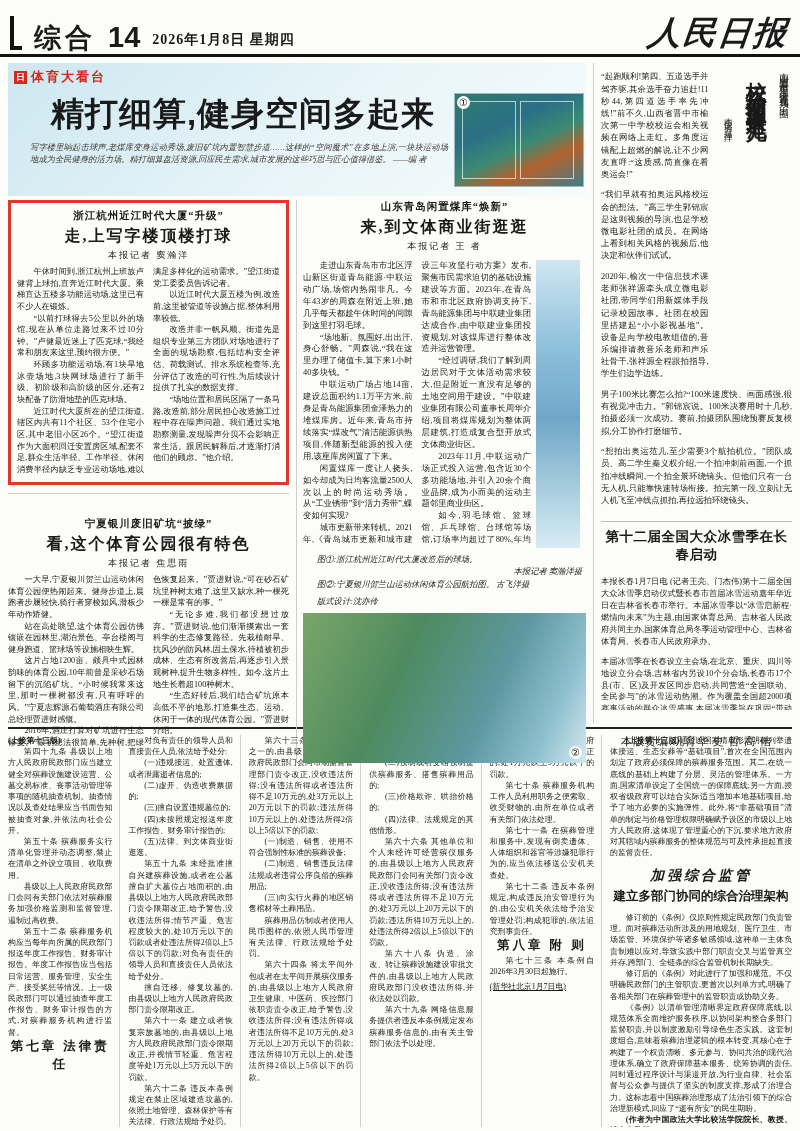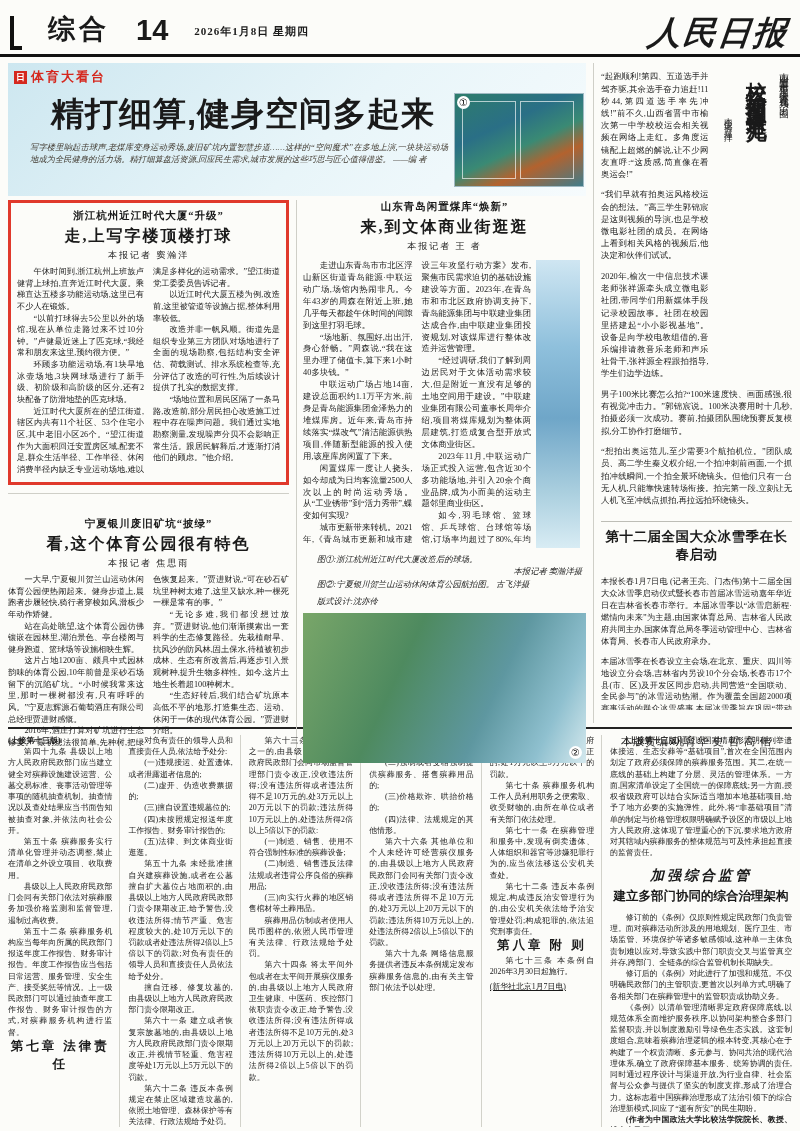--- a/index.html
+++ b/index.html
@@ -1,25 +1,25 @@
 <!DOCTYPE html>
 <html><head>
 <meta charset="utf-8">
 <style>
   html,body{margin:0;padding:0;background:#e9e9e6;}
   .page{width:800px;height:1131px;margin:0 auto;background:#fcfcf9;color:#1a1a1a;
         font-family:"Liberation Serif","DejaVu Serif",serif;overflow:hidden;position:relative;}
   
   .hdr{height:46px;display:flex;align-items:flex-end;justify-content:space-between;
        padding:6px 12px 2px 10px;border-bottom:3px solid #111;}
-  .hdr-left{display:flex;gap:26px;}
+  .hdr-left{display:flex;align-items:flex-end;gap:12px;}
   .bracket{width:8px;height:30px;border-left:4px solid #111;border-bottom:4px solid #111;margin-bottom:2px;}
   .sec-name{font-size:27px;font-weight:700;letter-spacing:4px;line-height:1;}
   .page-no{font-size:29px;font-weight:700;line-height:1;font-family:"Liberation Sans",sans-serif;}
-  .hdr-date{font-size:11px;font-weight:700;margin-bottom:3px;letter-spacing:1px;margin-top:8px;}
+  .hdr-date{font-size:14px;font-weight:700;margin-bottom:3px;letter-spacing:1px;margin-top:8px;}
   .masthead{font-size:33px;font-weight:900;font-style:italic;letter-spacing:2px;line-height:1;
             transform:skewX(-6deg);margin-bottom:2px;}
   
   .top{display:flex;padding:6px 8px 4px 8px;gap:7px;height:660px;}
   .main-col{width:578px;}
   .right-col{width:200px;border-left:1px solid #cfcfc8;padding-left:7px;position:relative;}
   
   .banner{position:relative;height:128px;background:linear-gradient(135deg,#cde7f0 0%,#e8f5f9 55%,#f6fbfd 100%);
           padding:5px 8px 0 6px;}
   .tagrow{display:flex;align-items:center;gap:4px;}
@@ -244,20 +244,21 @@
           <p>第六十四条 将太平间外包或者在太平间开展殡仪服务的,由县级以上地方人民政府卫生健康、中医药、疾控部门依职责责令改正,给予警告,没收违法所得;没有违法所得或者违法所得不足10万元的,处3万元以上20万元以下的罚款;违法所得10万元以上的,处违法所得2倍以上5倍以下的罚款。</p>
         </div>
     </div>
     <div class="lcol legal">
       <div>
           <p>(一)未明码标价销售殡葬用品、提供殡葬服务的;</p>
           <p>(二)强制或者变相强制提供殡葬服务、搭售殡葬用品的;</p>
           <p>(三)价格欺诈、哄抬价格的;</p>
           <p>(四)法律、法规规定的其他情形。</p>
           <p>第六十六条 其他单位和个人未经许可经营殡仪服务的,由县级以上地方人民政府民政部门会同有关部门责令改正,没收违法所得;没有违法所得或者违法所得不足10万元的,处3万元以上20万元以下的罚款;违法所得10万元以上的,处违法所得2倍以上5倍以下的罚款。</p>
+          <p>第六十八条 伪造、涂改、转让殡葬设施建设审批文件的,由县级以上地方人民政府民政部门没收违法所得,并依法处以罚款。</p>
           <p>第六十九条 网络信息服务提供者违反本条例规定发布殡葬服务信息的,由有关主管部门依法予以处理。</p>
         </div>
     </div>
     <div class="lcol legal">
       <div>
           <p>由县级以上地方人民政府民政部门责令改正;拒不改正的,处1万元以上5万元以下的罚款。</p>
           <p>第七十条 殡葬服务机构工作人员利用职务之便索取、收受财物的,由所在单位或者有关部门依法处理。</p>
           <p>第七十一条 在殡葬管理和服务中,发现有倒卖遗体、人体组织和器官等涉嫌犯罪行为的,应当依法移送公安机关查处。</p>
           <p>第七十二条 违反本条例规定,构成违反治安管理行为的,由公安机关依法给予治安管理处罚;构成犯罪的,依法追究刑事责任。</p>
         </div>

